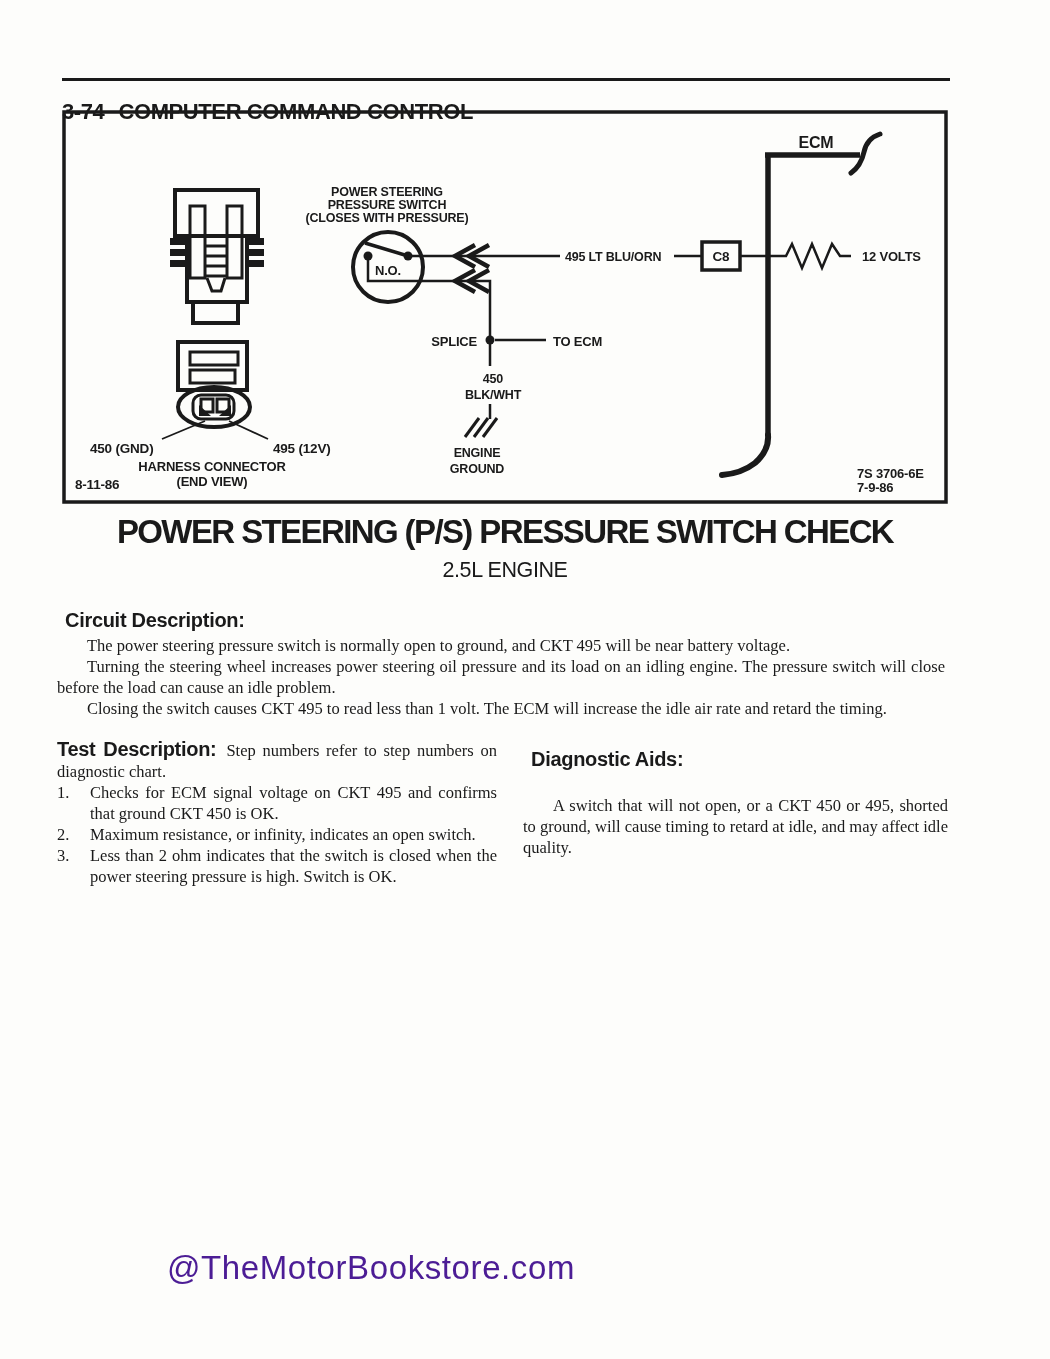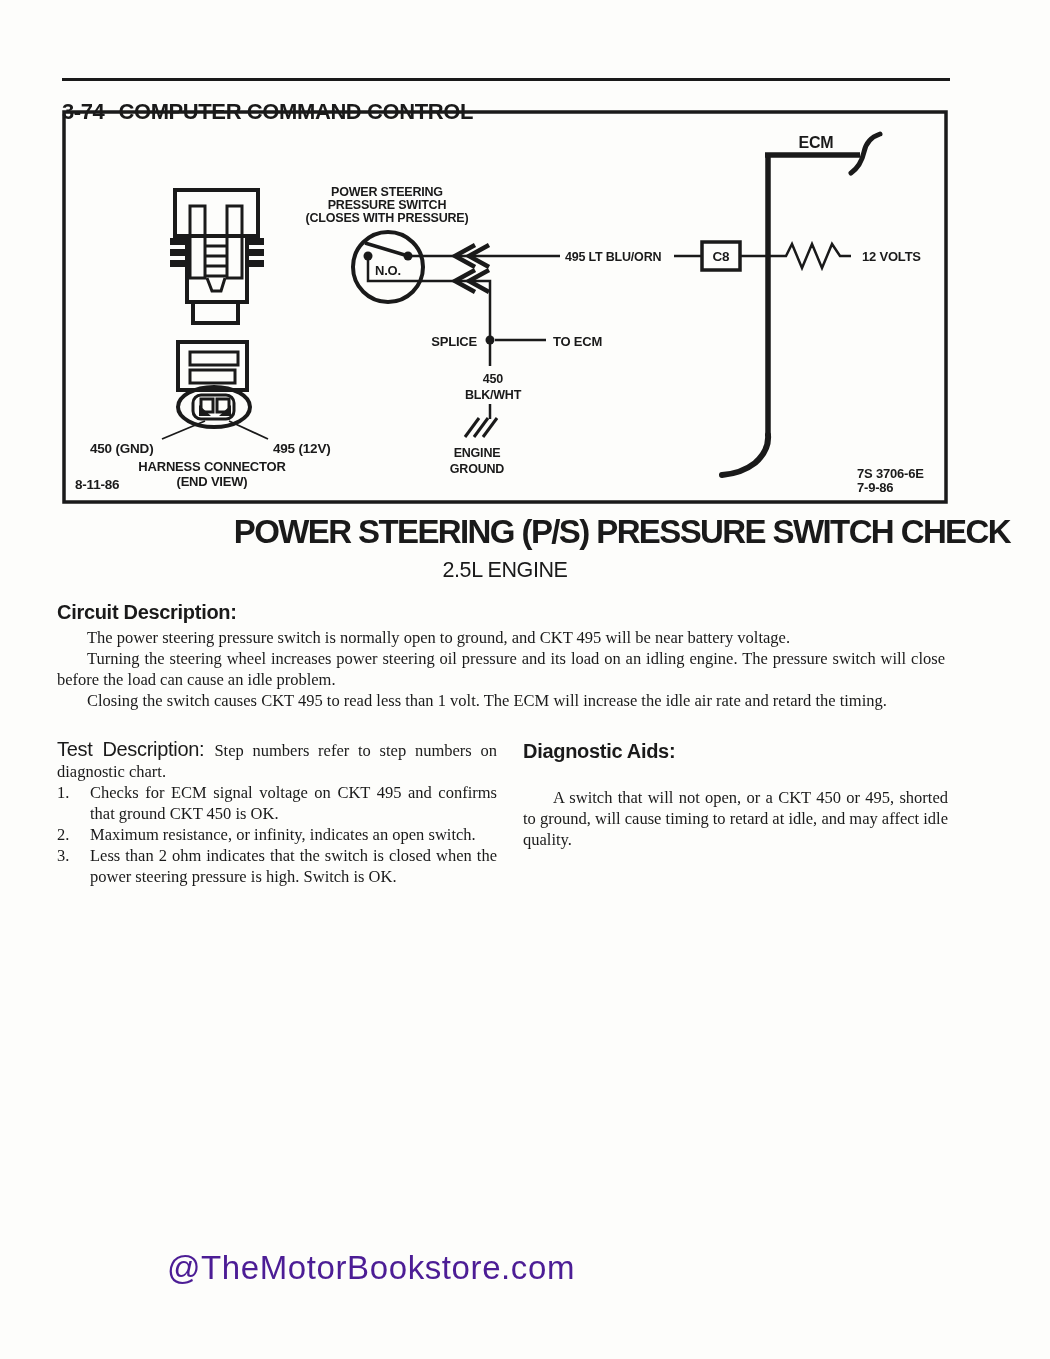--- a/index.html
+++ b/index.html
@@ -20,33 +20,33 @@
   .diagram{left:62px;top:110px;}
   svg .ln{stroke:#1a1a1a;fill:none;}
   svg .fil{fill:#1a1a1a;stroke:none;}
   svg text{fill:#1a1a1a;font-family:"Liberation Sans",sans-serif;font-weight:bold;letter-spacing:-0.2px;}
   .t12{font-size:12.5px;}
   .t13{font-size:13px;}
   .t135{font-size:13.5px;}
   .t16{font-size:16px;}
 
   
-  .main-title{left:0;top:513px;width:1010px;text-align:right;font-weight:bold;font-size:33px;letter-spacing:-1.6px;}
+  .main-title{left:0;top:513px;width:1010px;text-align:center;font-weight:bold;font-size:33px;letter-spacing:-1.6px;}
   .sub-title{left:0;top:558px;width:1010px;text-align:center;font-weight:normal;font-size:21.5px;letter-spacing:-0.4px;}
 
   
-  .sect-h{font-size:20px;font-weight:bold;letter-spacing:-0.3px;line-height:24px;margin:0;}
+  .sect-h{font-size:20px;font-weight:bold;letter-spacing:-0.3px;line-height:24px;margin:8px;}
   .bodytxt{font-family:"Liberation Serif","DejaVu Serif",serif;font-size:16.5px;line-height:21px;text-align:justify;margin:0;}
   .indent{text-indent:30px;}
   .circuit-sect{left:57px;top:600px;width:888px;}
   .circuit-sect .sect-h{margin-bottom:3px;}
 
   .left-col{left:57px;top:739px;width:440px;}
   .right-col{left:523px;top:739px;width:425px;}
-  .inline-h{font-family:"Liberation Sans",sans-serif;font-size:20px;font-weight:normal;letter-spacing:-0.3px;padding-right:10px;margin-top:40px;}
+  .inline-h{font-family:"Liberation Sans",sans-serif;font-size:20px;font-weight:bold;letter-spacing:-0.3px;padding-right:10px;margin-top:40px;}
   .num-item{position:relative;padding-left:33px;}
   .num-item .num{position:absolute;left:0;top:0;text-indent:0;}
   .right-col .sect-h{margin-bottom:24px;}
 
   .watermark{left:167px;top:1249px;font-size:33px;letter-spacing:0.6px;color:#4c1d95;white-space:nowrap;}
 </style>
 </head>
 <body>
 
 <div class="abs page-header">

